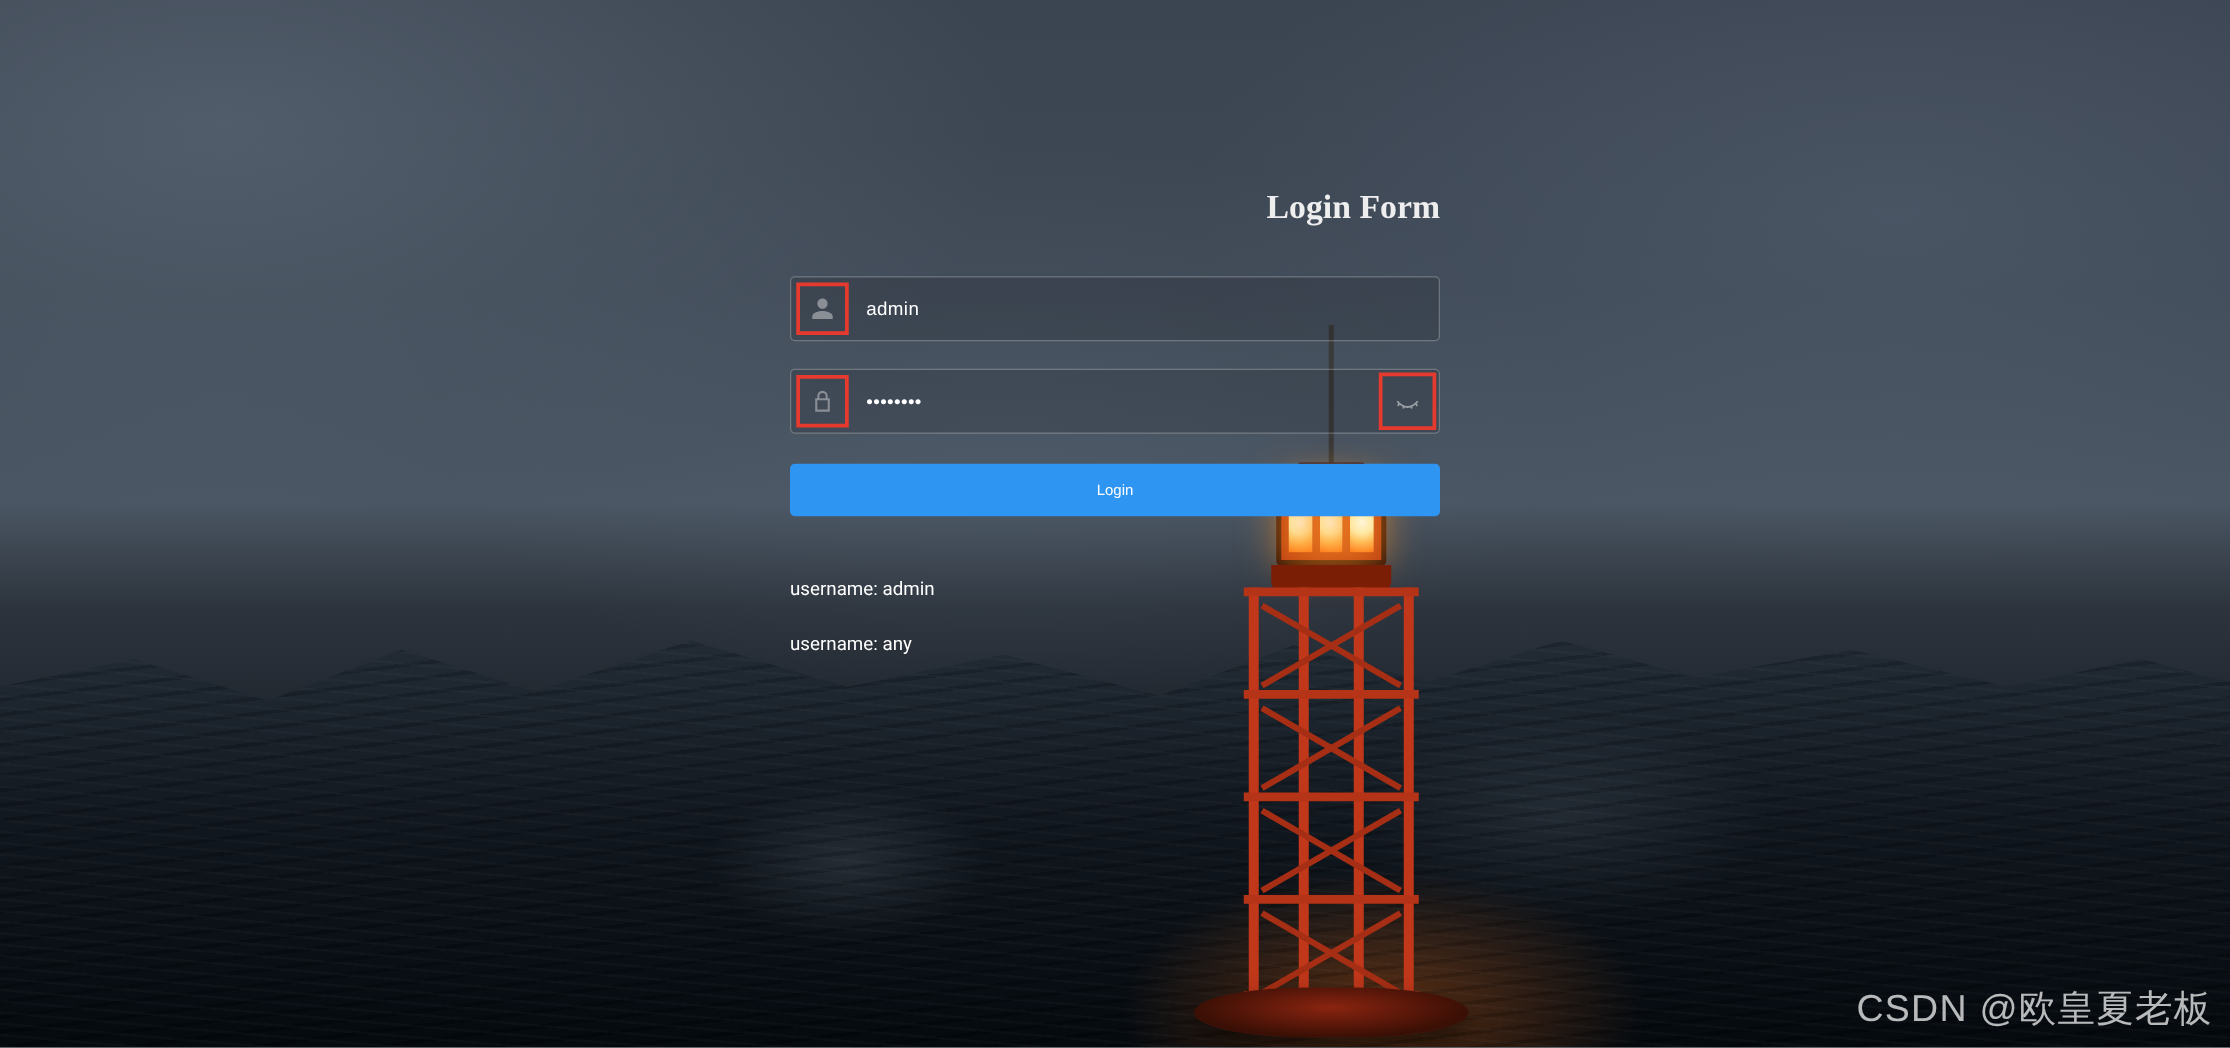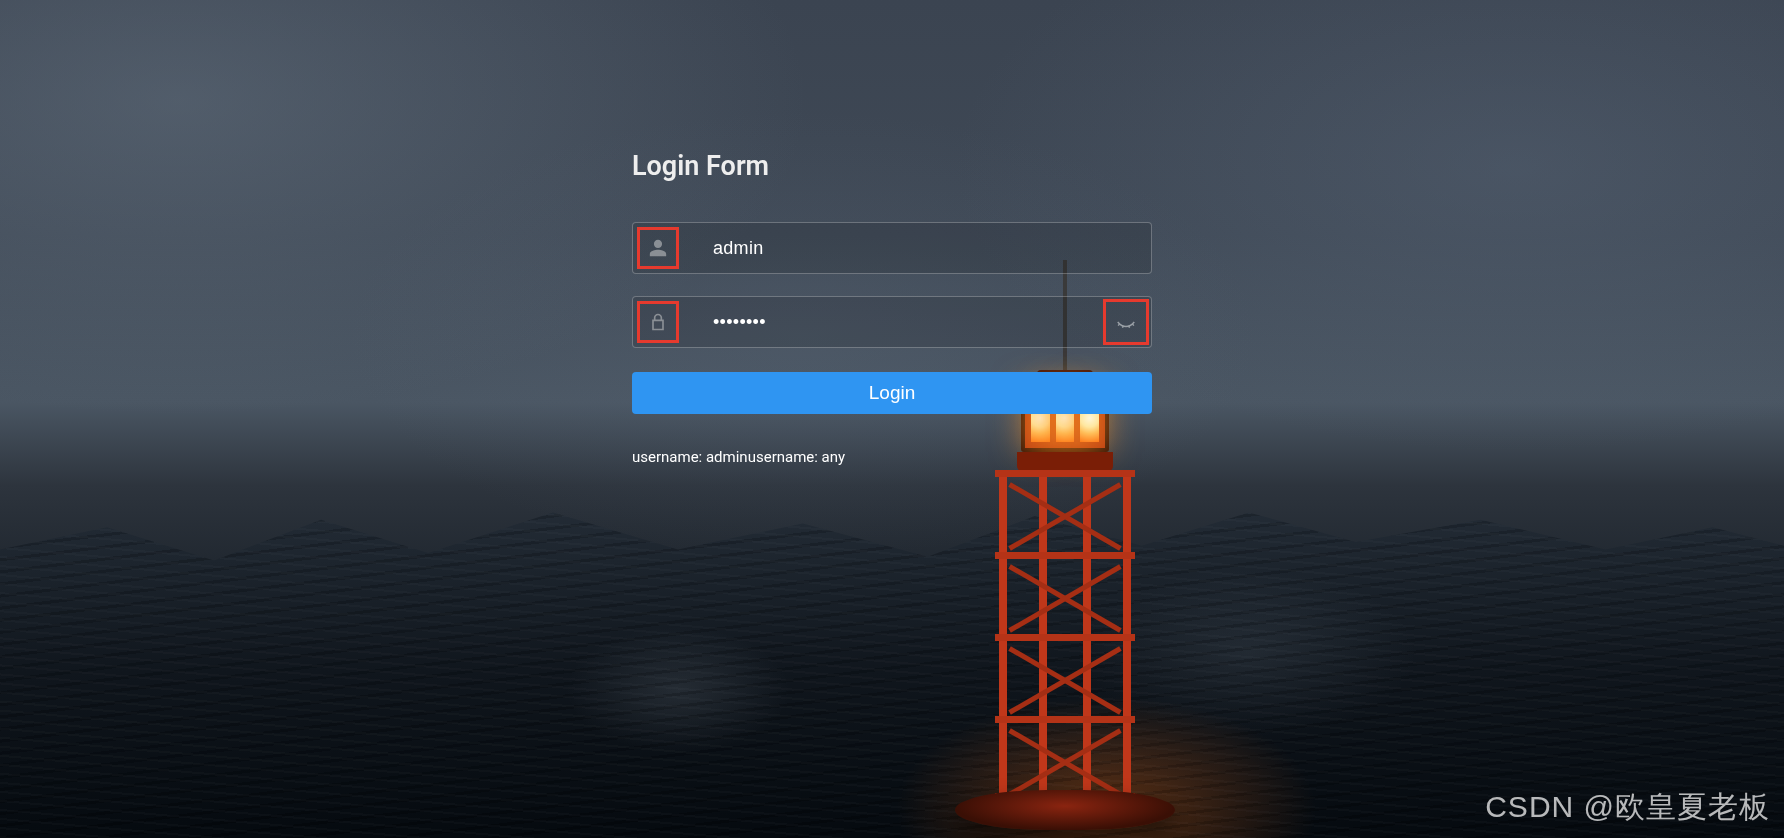--- a/index.html
+++ b/index.html
@@ -86,22 +86,23 @@
       transform: translateX(-50%);
       width: 520px;
       display: flex;
       flex-direction: column;
       z-index: 10;
     }
     .login-title {
       color: #eeeeee;
       font-size: 27px;
       font-weight: 600;
-      text-align: left;
+      text-align: right;
       margin-bottom: 40px;
+      font-family: Liberation Serif, serif;
     }
     .input-wrapper {
       position: relative;
       width: 100%;
       height: 52px;
       background: rgba(0,0,0,0.12);
       border: 1px solid rgba(255,255,255,0.26);
       border-radius: 4px;
       margin-bottom: 22px;
       display: flex;
@@ -117,52 +118,53 @@
       border: 3px solid #e63a2e;
     }
     .icon-slot svg { fill: #8a8f95; width: 20px; height: 20px; }
     .login-input {
       flex: 1;
       height: 100%;
       background: transparent;
       border: none;
       outline: none;
       color: #ffffff;
-      font-size: 18px;
+      font-size: 15px;
       padding: 0 14px;
       letter-spacing: .3px;
-      margin-left: 20px;
     }
     .login-input::placeholder { color: #bfc5cc; }
     .eye-slot {
       width: 46px;
       height: 46px;
       margin-right: 2px;
       display: flex;
       align-items: center;
       justify-content: center;
       border: 3px solid #e63a2e;
       cursor: pointer;
     }
     .eye-slot svg { stroke: #9aa0a6; fill:none; width: 22px; height: 22px; stroke-width:1.6;}
     .login-button {
       width: 100%;
       height: 42px;
       background: #2f95f2;
       color: #fff;
       border: none;
       border-radius: 4px;
-      font-size: 19px;
+      font-size: 12px;
       cursor: pointer;
       margin-top: 2px;
       text-align: center;
     }
     .tips {
-      margin-top: 34px;
-      display: flex;
+      margin-top: 49px;
+      display: flex;
+      gap: 26px;
+      flex-direction: column;
     }
     .tip {
       color: #ffffff;
       font-size: 15px;
     }
     .watermark {
       position: absolute;
       right: 14px;
       bottom: 10px;
       color: rgba(235,235,235,0.78);

